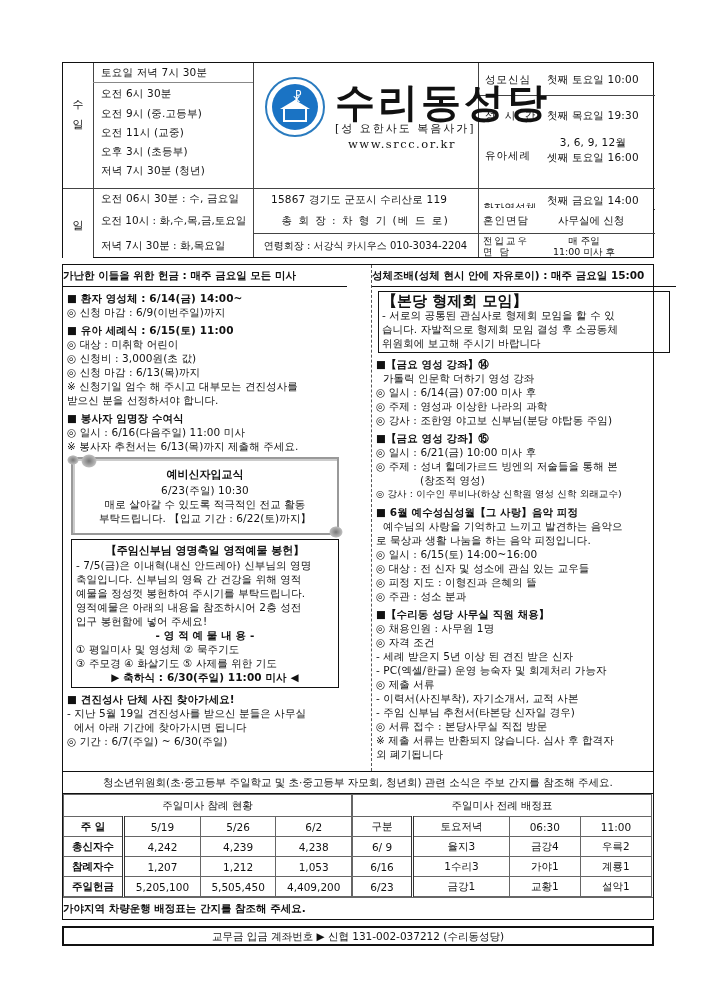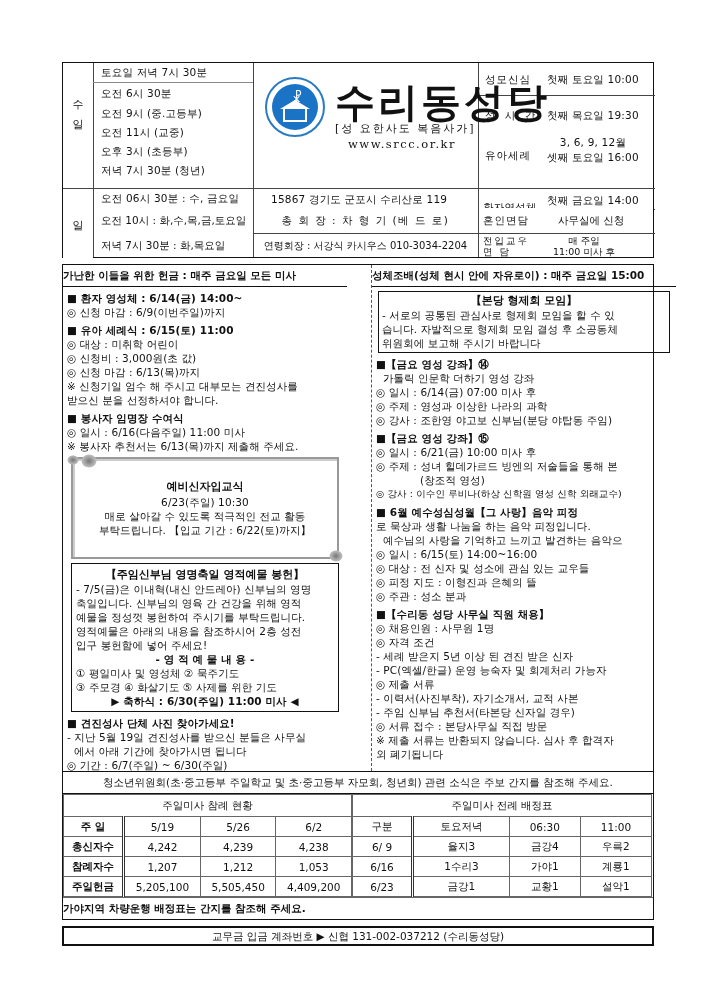--- a/index.html
+++ b/index.html
@@ -33,23 +33,23 @@
   .col-right { position: absolute; left: 284px; top: 0; width: 305px; height: 100%; border-left: 1px dashed #555; margin-left: 24px; }
   .col-head { height: 22px; border-bottom: 1.5px solid #111; text-align: left; line-height: 21px; font-size: 10.5px; font-weight: bold; white-space: nowrap; }
   .blk { padding: 0 4px; }
   .ln { font-size: 10.5px; line-height: 14px; white-space: nowrap; letter-spacing: 0.1px; }
   .ln.b { font-weight: bold; }
   .ln.ind2 { padding-left: 44px; }
   .ln.c { text-align: center; }
   .gap { height: 4px; }
 
   .box-notice { margin: 4px 6px 4px 6px; border: 1px solid #111; padding: 2px 3px; }
-  .box-notice .title { text-align: center; font-weight: bold; font-size: 11px; line-height: 14px; }
-
-  .box-catechumen { margin: 4px 8px; border: 2px solid #999; padding: 20px 6px; position: relative; box-shadow: 2px 2px 0 #ccc inset; }
+  .box-notice .title { font-weight: bold; font-size: 15px; line-height: 14px; }
+
+  .box-catechumen { margin: 4px 8px; border: 2px solid #999; padding: 8px 6px; position: relative; box-shadow: 2px 2px 0 #ccc inset; }
   .box-catechumen .title { text-align: center; font-weight: bold; font-size: 11px; line-height: 16px; }
   .dots { position: absolute; width: 12px; height: 10px; border-radius: 50%; background: radial-gradient(#777, #bbb 60%, transparent 70%); }
 
   .box-feast { margin: 4px 8px; border: 1.5px solid #111; padding: 3px 4px; }
   .box-feast .title { text-align: center; font-weight: bold; font-size: 11px; line-height: 15px; }
 
   
   .wide-bar { margin-top: 0; width: 592px; height: 22px; border: 1.5px solid #111; border-top: none; text-align: center; line-height: 21px; font-size: 10.5px; white-space: nowrap; }
 
   
@@ -214,22 +214,22 @@
         <div class="ln">◎ 주제 : 영성과 이상한 나라의 과학</div>
         <div class="ln">◎ 강사 : 조한영 야고보 신부님(분당 야탑동 주임)</div>
         <div class="gap"></div>
         <div class="ln b">■【금요 영성 강좌】⑮</div>
         <div class="ln">◎ 일시 : 6/21(금) 10:00 미사 후</div>
         <div class="ln">◎ 주제 : 성녀 힐데가르드 빙엔의 저술들을 통해 본</div>
         <div class="ln ind2">(창조적 영성)</div>
         <div class="ln" style="font-size:9.5px">◎ 강사 : 이수인 루비나(하상 신학원 영성 신학 외래교수)</div>
         <div class="gap"></div>
         <div class="ln b">■ 6월 예수성심성월【그 사랑】음악 피정</div>
+        <div class="ln" style="white-space:pre">  예수님의 사랑을 기억하고 느끼고 발견하는 음악으</div>
         <div class="ln">로 묵상과 생활 나눔을 하는 음악 피정입니다.</div>
-        <div class="ln" style="white-space:pre">  예수님의 사랑을 기억하고 느끼고 발견하는 음악으</div>
         <div class="ln">◎ 일시 : 6/15(토) 14:00~16:00</div>
         <div class="ln">◎ 대상 : 전 신자 및 성소에 관심 있는 교우들</div>
         <div class="ln">◎ 피정 지도 : 이형진과 은혜의 뜰</div>
         <div class="ln">◎ 주관 : 성소 분과</div>
         <div class="gap"></div>
         <div class="ln b">■【수리동 성당 사무실 직원 채용】</div>
         <div class="ln">◎ 채용인원 : 사무원 1명</div>
         <div class="ln">◎ 자격 조건</div>
         <div class="ln">- 세례 받은지 5년 이상 된 견진 받은 신자</div>
         <div class="ln">- PC(엑셀/한글) 운영 능숙자 및 회계처리 가능자</div>

